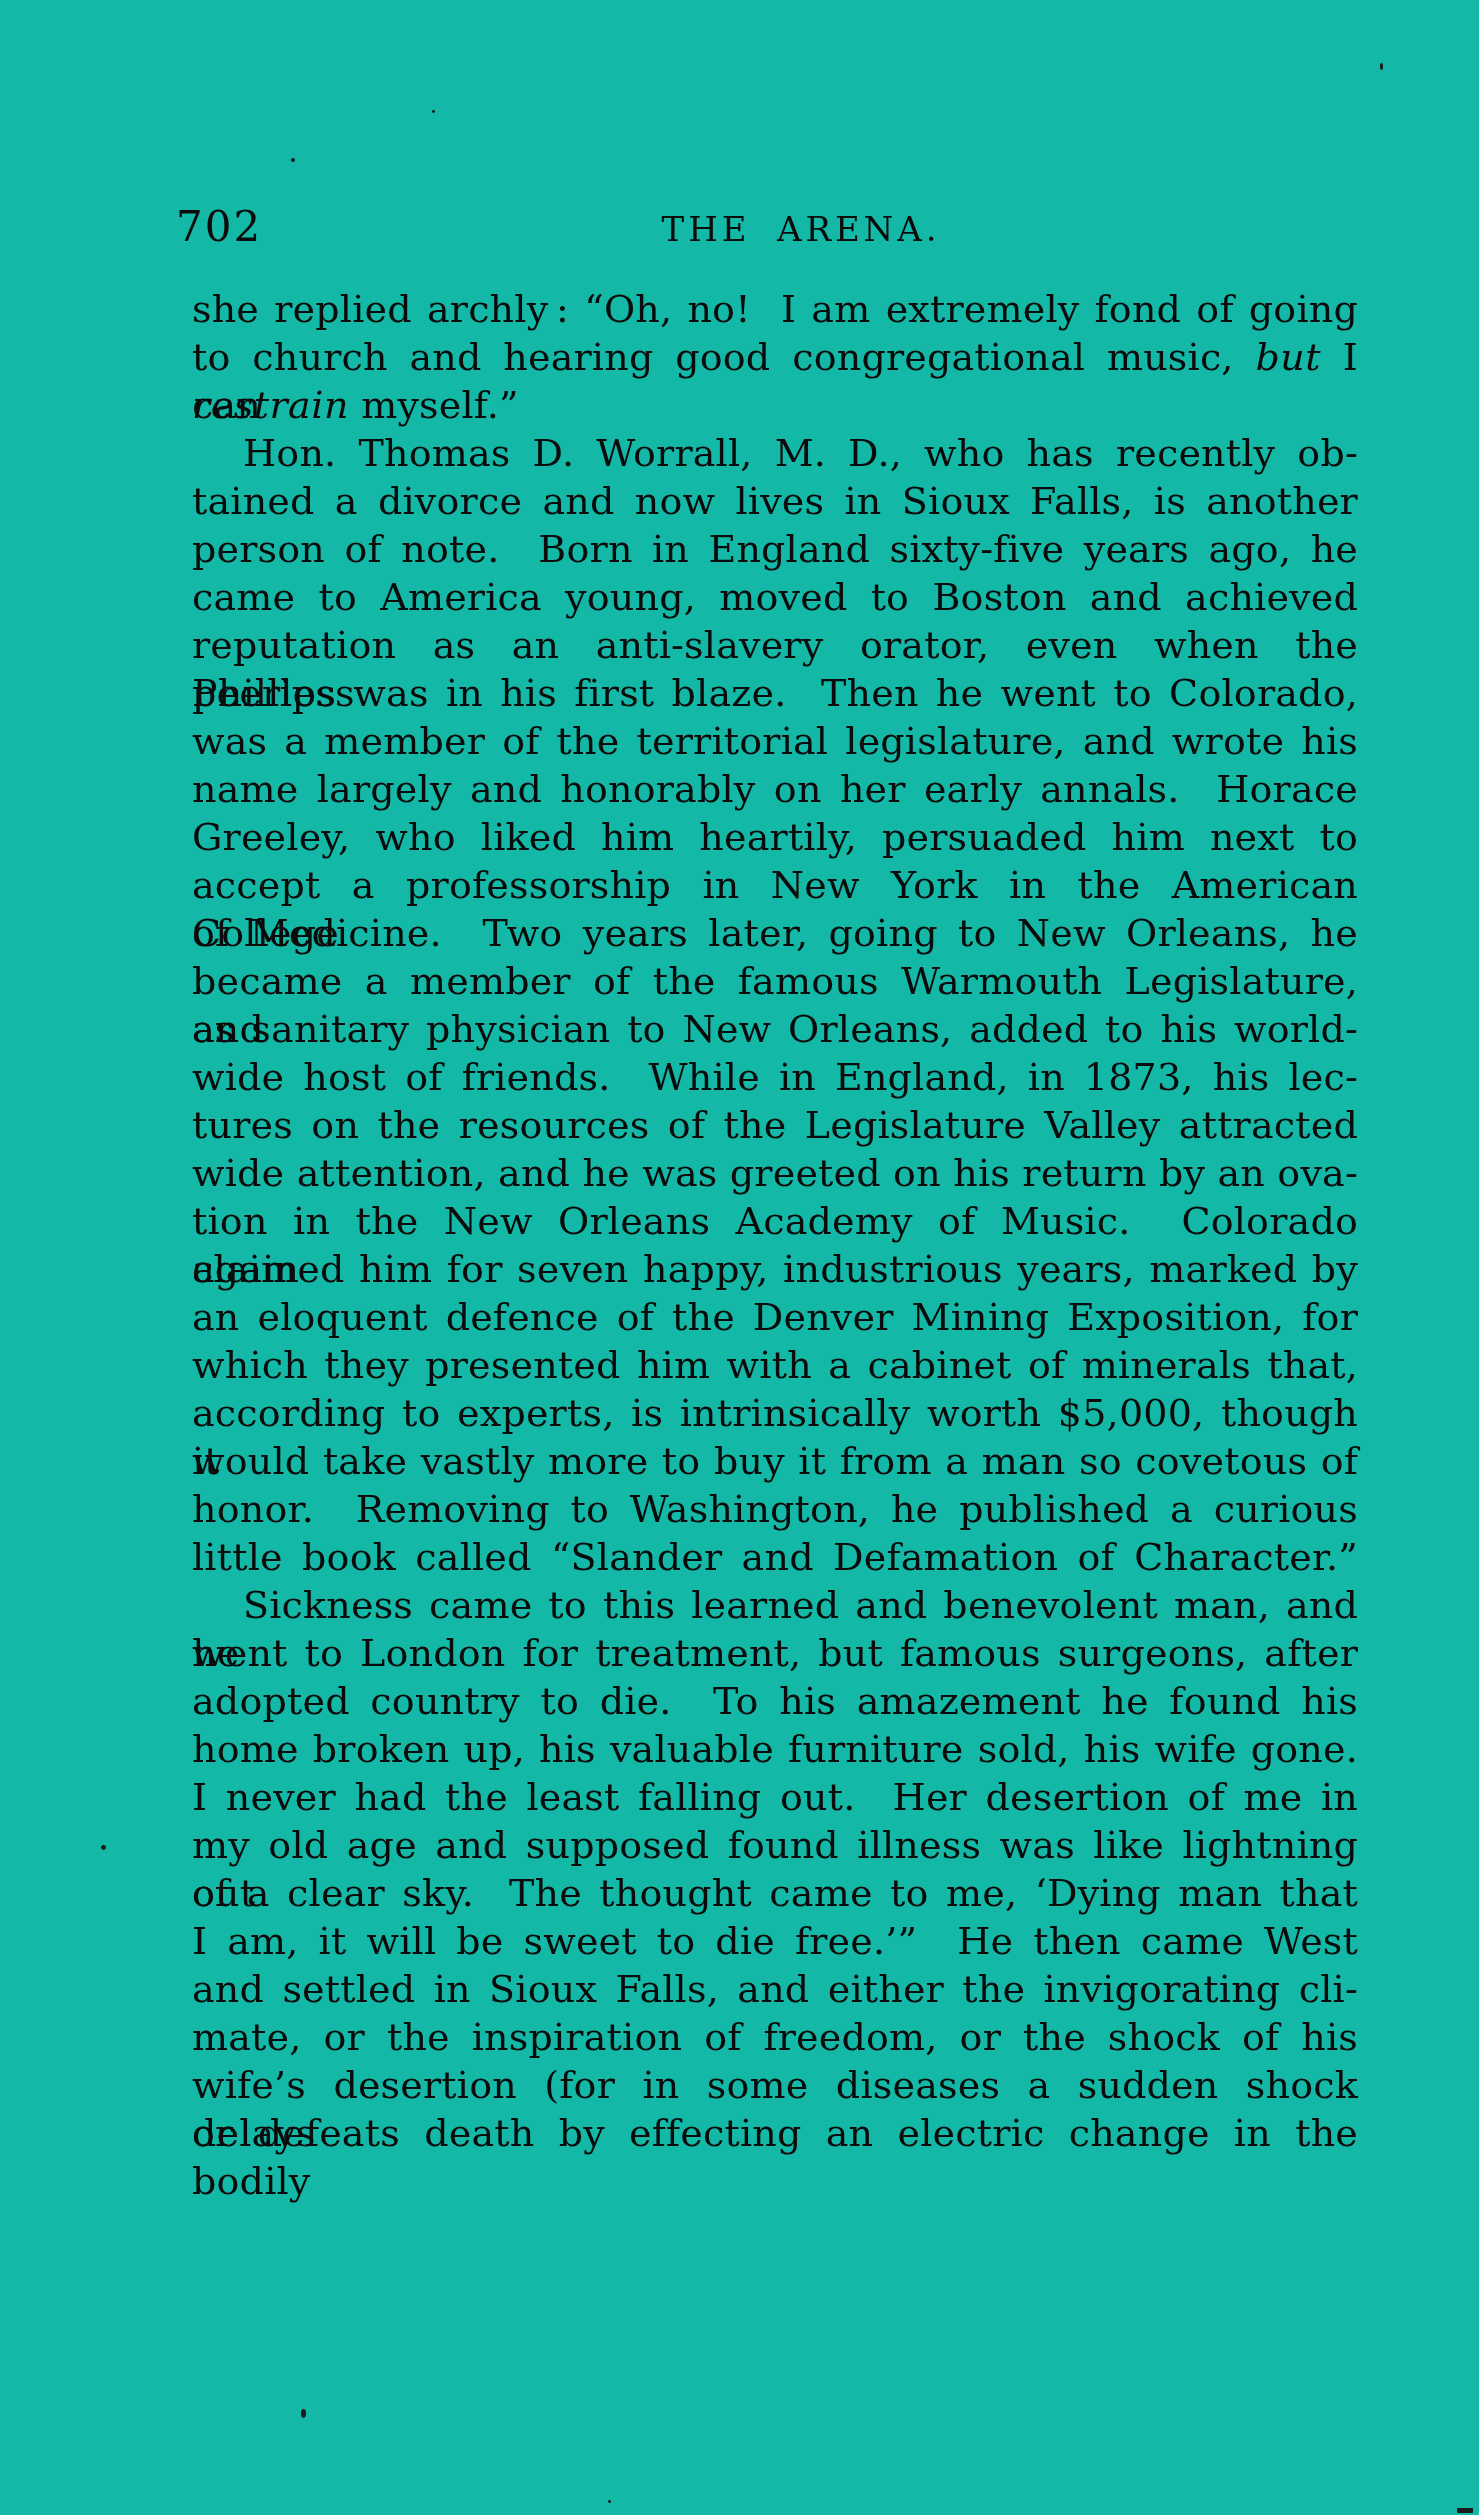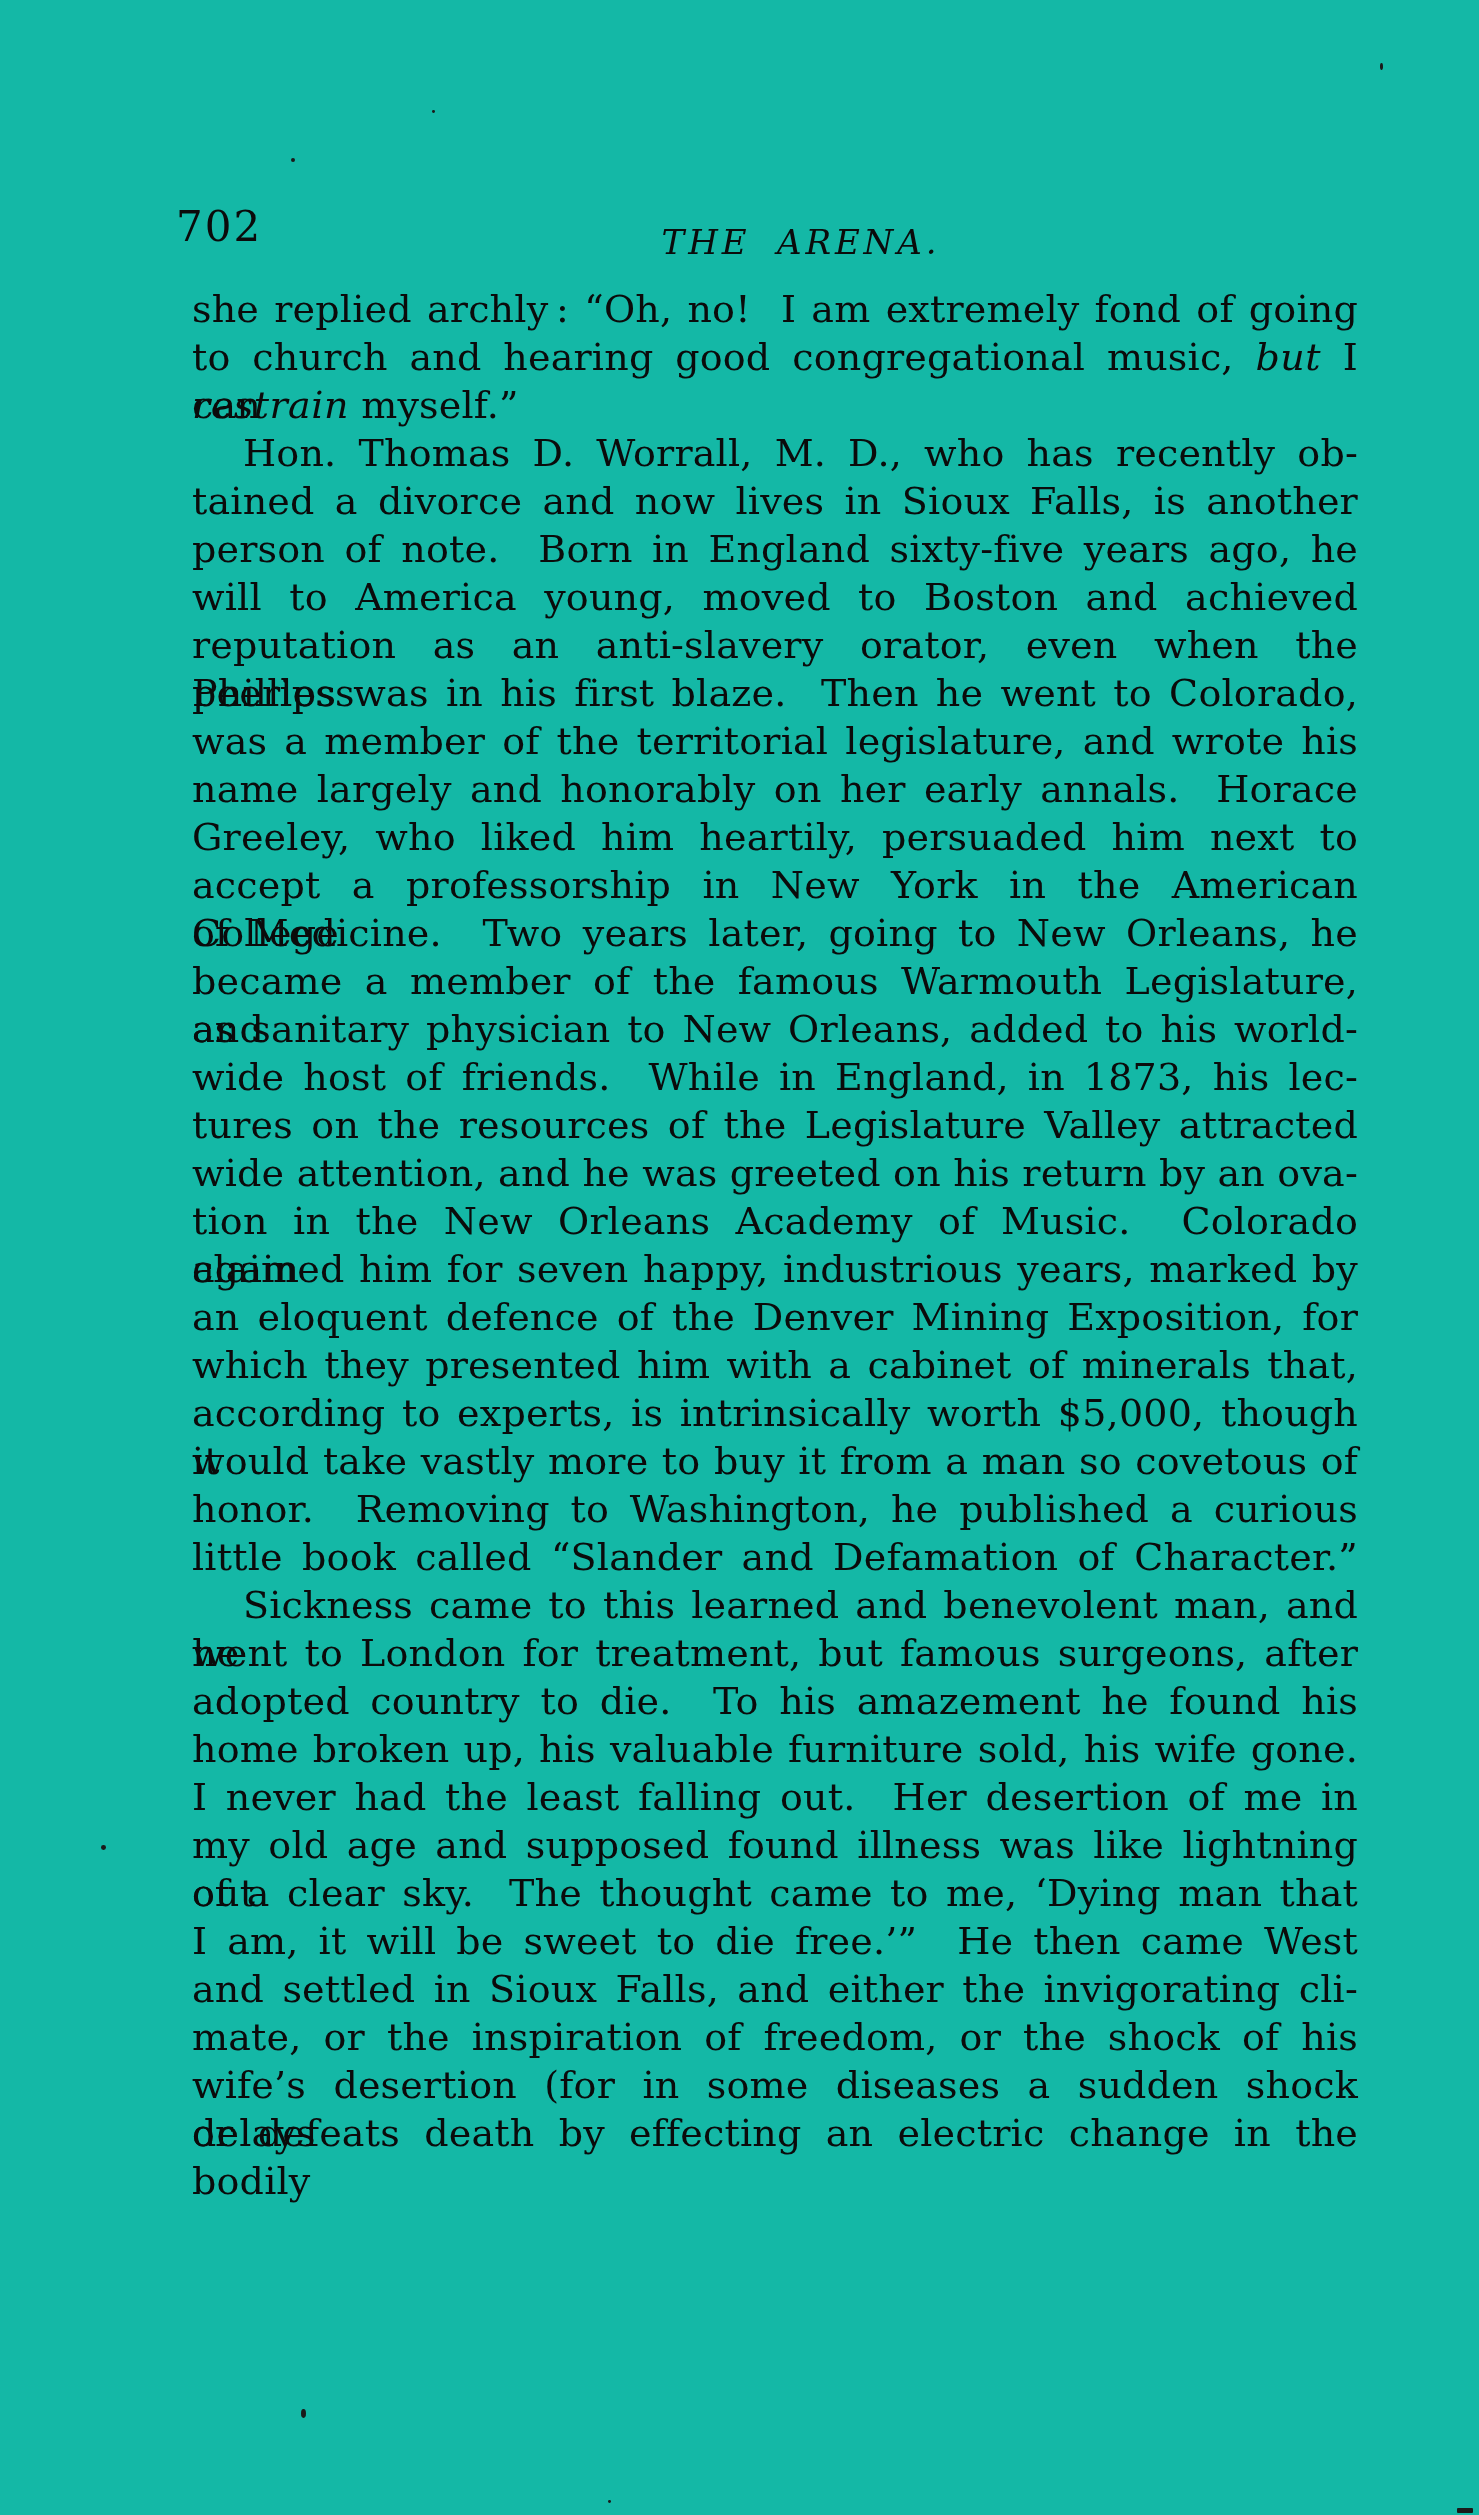--- a/index.html
+++ b/index.html
@@ -27,28 +27,27 @@
     position: absolute;
     left: 2px;
     top: 0;
     font-size: 42px;
     line-height: 49px;
     letter-spacing: 2px;
   }
   .journal-title {
     position: absolute;
     left: 50%;
-    top: 19px;
+    top: 6px;
     transform: translateX(-50%) translateX(44px);
     font-size: 34px;
     line-height: 43px;
     letter-spacing: 3.9px;
     word-spacing: 11.8px;
     white-space: nowrap;
-    font-style: italic;
   }
   .page-body {
     position: absolute;
     left: 192px;
     top: 285px;
     width: 1166px;
   }
   .line {
     font-size: 38px;
     line-height: 48px;
@@ -84,21 +83,21 @@
     <div class="journal-title">THE ARENA.</div>
   </div>
 
   <div class="page-body">
       <div class="line"><span>she replied archly : “Oh, no!&nbsp; I am extremely fond of going</span></div>
       <div class="line"><span>to church and hearing good congregational music, </span><i>but</i><span> I can</span></div>
       <div class="line endline"><i>restrain</i><span> myself.”</span></div>
       <div class="line indent"><span>Hon. Thomas D. Worrall, M. D., who has recently ob-</span></div>
       <div class="line"><span>tained a divorce and now lives in Sioux Falls, is another</span></div>
       <div class="line"><span>person of note.&nbsp; Born in England sixty-five years ago, he</span></div>
-      <div class="line"><span>will to America young, moved to Boston and achieved</span></div>
+      <div class="line"><span>came to America young, moved to Boston and achieved</span></div>
       <div class="line"><span>reputation as an anti-slavery orator, even when the peerless</span></div>
       <div class="line"><span>Phillips was in his first blaze.&nbsp; Then he went to Colorado,</span></div>
       <div class="line"><span>was a member of the territorial legislature, and wrote his</span></div>
       <div class="line"><span>name largely and honorably on her early annals.&nbsp; Horace</span></div>
       <div class="line"><span>Greeley, who liked him heartily, persuaded him next to</span></div>
       <div class="line"><span>accept a professorship in New York in the American College</span></div>
       <div class="line"><span>of Medicine.&nbsp; Two years later, going to New Orleans, he</span></div>
       <div class="line"><span>became a member of the famous Warmouth Legislature, and</span></div>
       <div class="line"><span>as sanitary physician to New Orleans, added to his world-</span></div>
       <div class="line"><span>wide host of friends.&nbsp; While in England, in 1873, his lec-</span></div>

